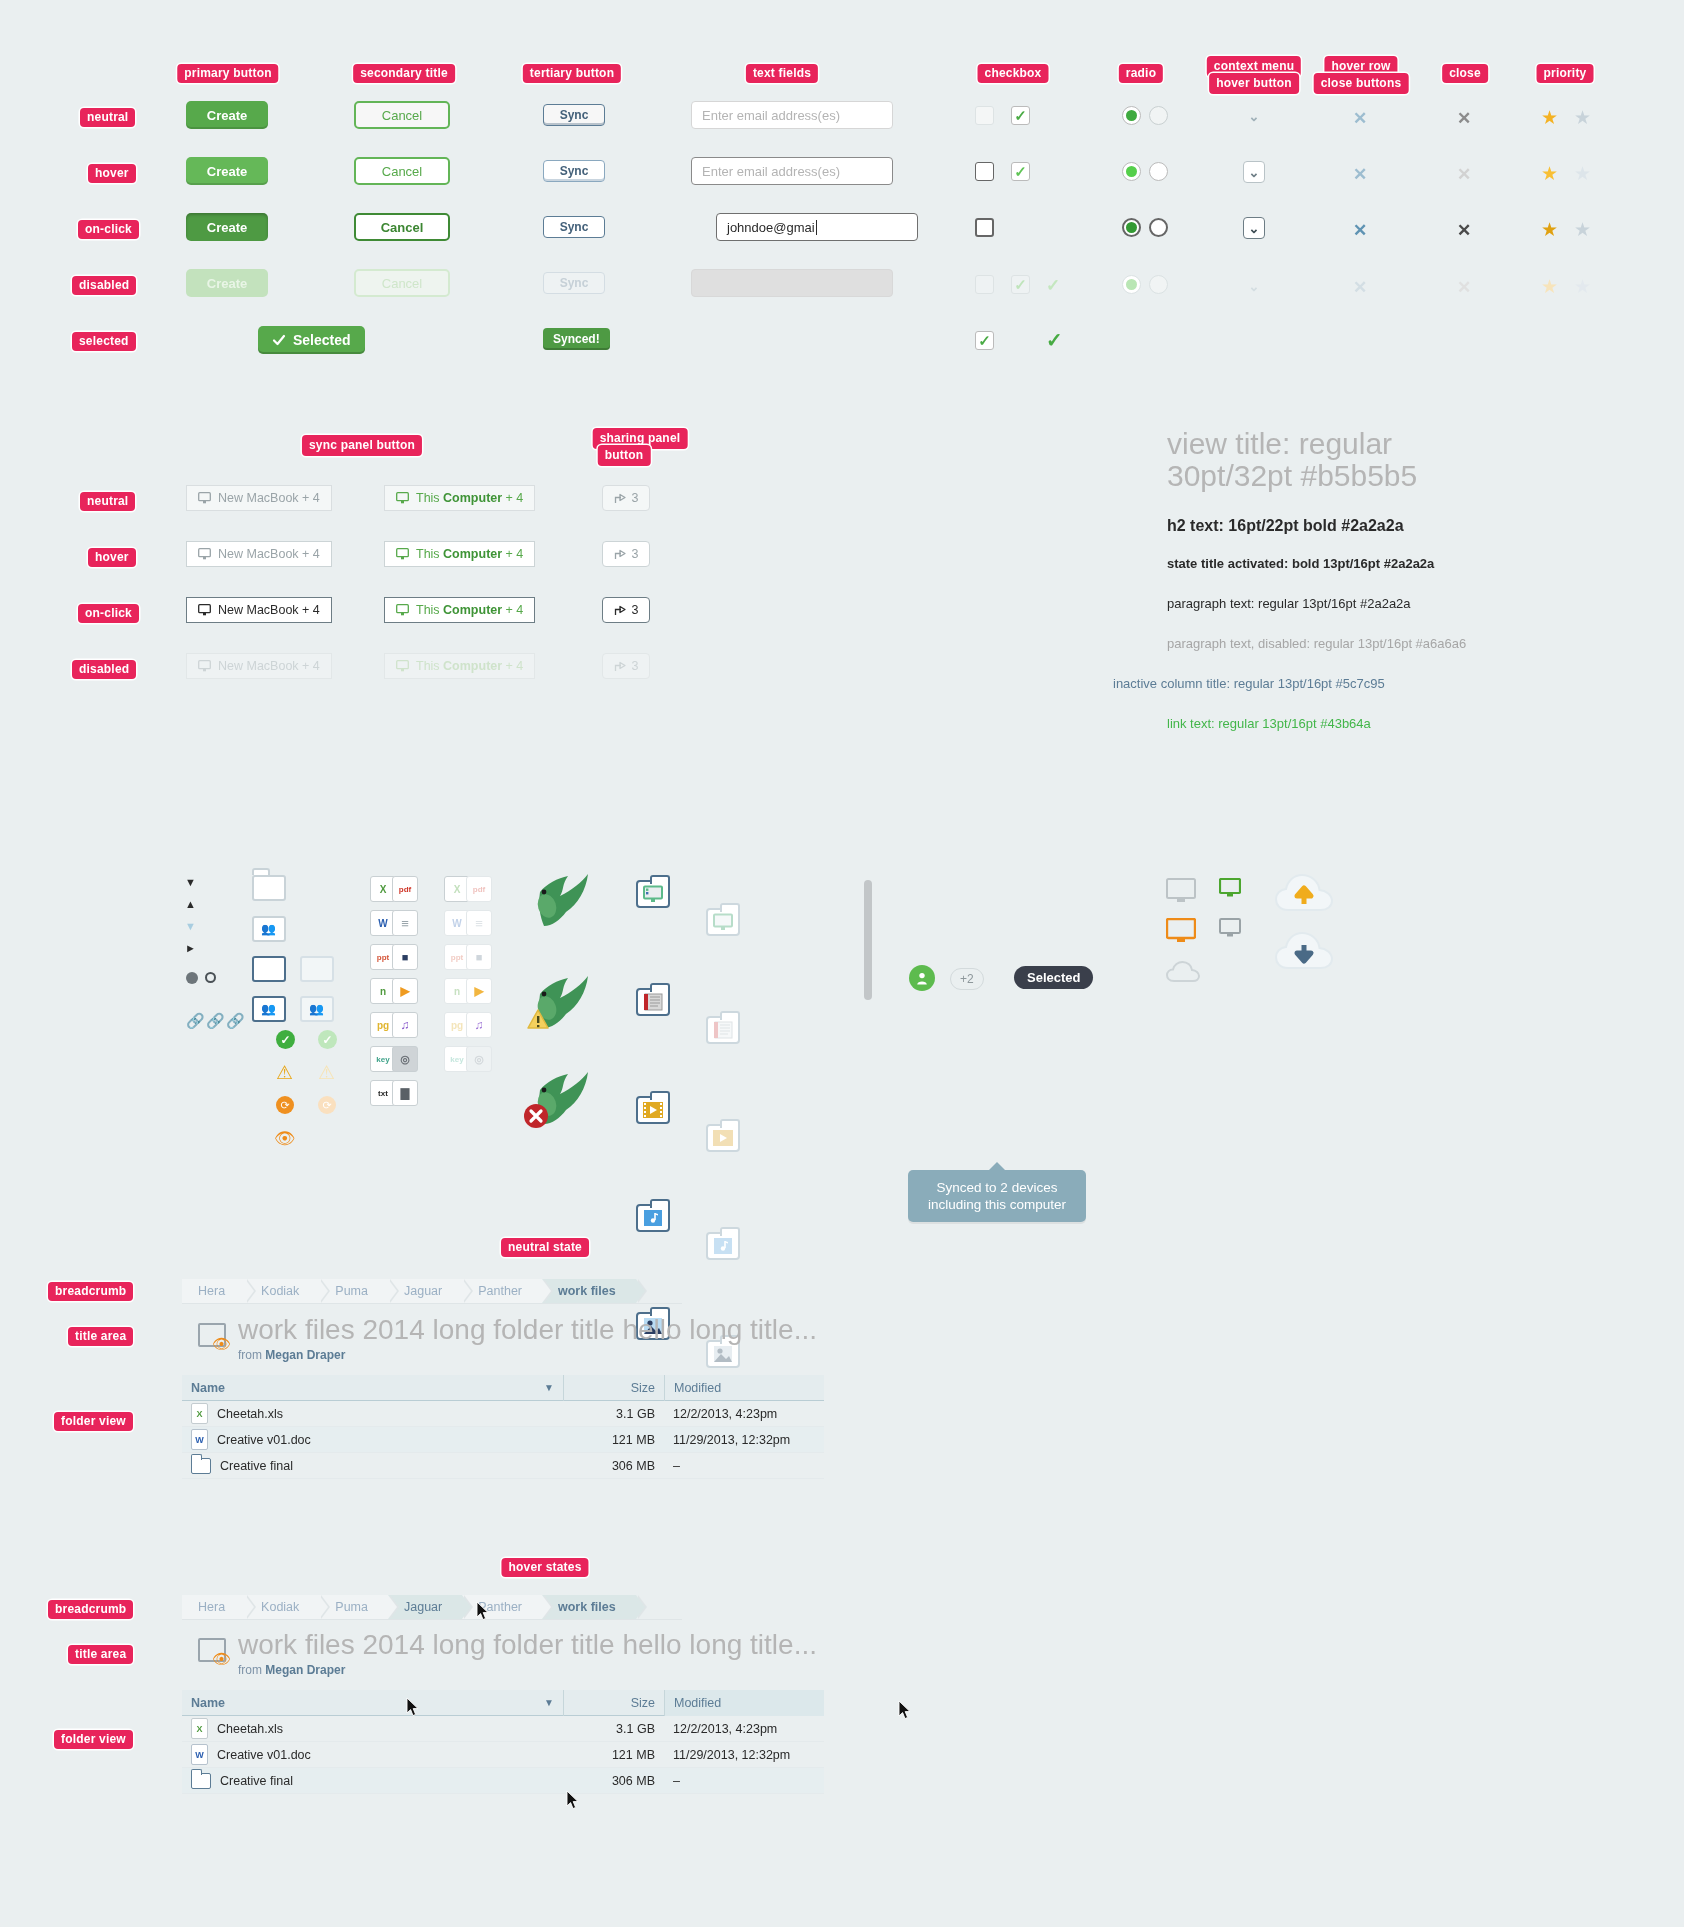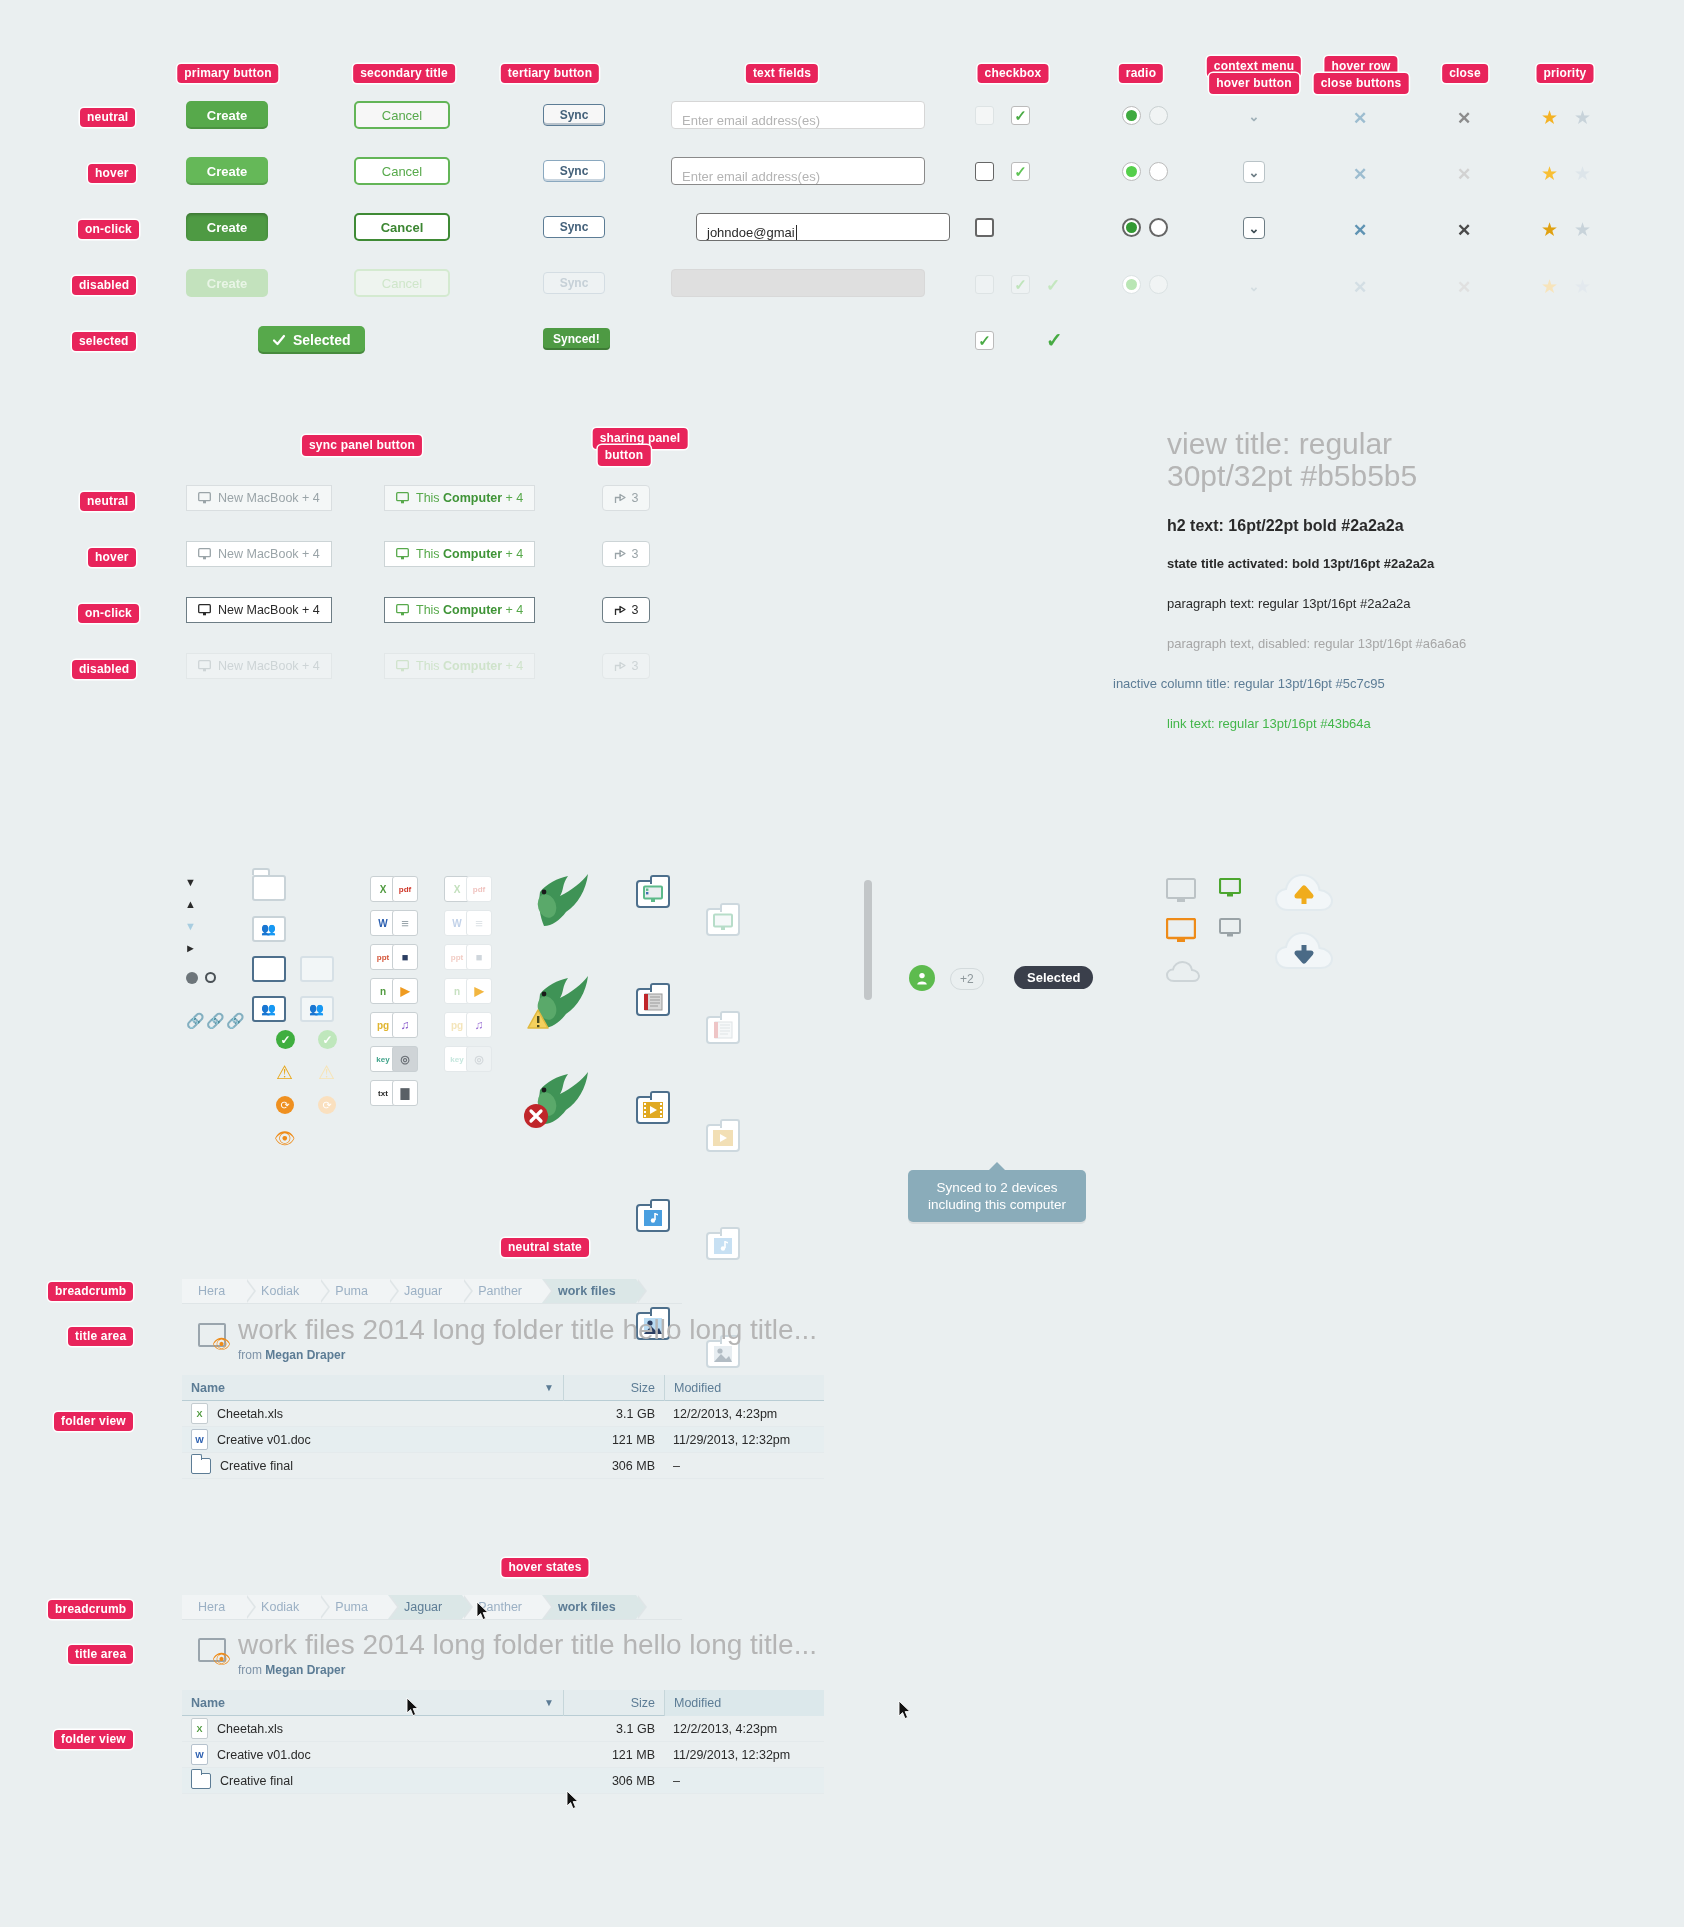--- a/index.html
+++ b/index.html
@@ -71,23 +71,23 @@
     box-shadow:inset 0 -2px 0 rgba(0,0,0,.18);
   }
   .btn-synced{
     height:22px;padding:0 10px;border-radius:4px;background:#4e9a43;color:#fff;
     font-weight:bold;font-size:12px;display:inline-flex;align-items:center;
     box-shadow:inset 0 -2px 0 rgba(0,0,0,.2);
   }
 
   
   .tfield{
-    width:254px;height:28px;border-radius:4px;background:#fff;
+    width:202px;height:28px;border-radius:4px;background:#fff;
     border:1.5px solid #d6d6d6;color:#b4b4b4;font-size:13px;
-    display:flex;align-items:flex-end;padding:0 10px;
+    display:flex;align-items:center;padding:0 10px;margin-left:20px;
   }
   .tfield.hover{ border-color:#8a8a8a; }
   .tfield.click{ border-color:#6f6f6f; color:#2a2a2a; }
   .tfield.disabled{ background:#dfdfdf;border-color:#d8d8d8;color:#d0d0d0; }
   .caret{ width:1px;height:15px;background:#2a2a2a;display:inline-block;margin-left:1px; }
 
   
   .cb{ width:19px;height:19px;border-radius:3px;background:#fff;border:1.5px solid #bbb;
        display:flex;align-items:center;justify-content:center;font-size:15px;font-weight:bold; }
   .cb.dark{ border-color:#666; }
@@ -214,21 +214,21 @@
   .ftile:before{ content:"";position:absolute;right:-2px;top:-7px;width:16px;height:7px;
      border:2px solid #4d6f8c;border-bottom:none;border-radius:3px 3px 0 0;background:#fff; }
   .ftile.pale{ border-color:#cdd8de; }
   .ftile.pale:before{ border-color:#cdd8de; }
 </style>
 </head>
 <body>
 
 <div class="tag colhead" style="left:228px;top:64px">primary button</div>
 <div class="tag colhead" style="left:404px;top:64px">secondary title</div>
-<div class="tag colhead" style="left:550px;top:64px">tertiary button</div>
+<div class="tag colhead" style="left:572px;top:64px">tertiary button</div>
 <div class="tag colhead" style="left:782px;top:64px">text fields</div>
 <div class="tag colhead" style="left:1013px;top:64px">checkbox</div>
 <div class="tag colhead" style="left:1141px;top:64px">radio</div>
 <div class="tag colhead two" style="left:1254px;top:56px">context menu</div>
 <div class="tag colhead two" style="left:1254px;top:73px">hover button</div>
 <div class="tag colhead two" style="left:1361px;top:56px">hover row</div>
 <div class="tag colhead two" style="left:1361px;top:73px">close buttons</div>
 <div class="tag colhead" style="left:1465px;top:64px">close</div>
 <div class="tag colhead" style="left:1565px;top:64px">priority</div>
 

